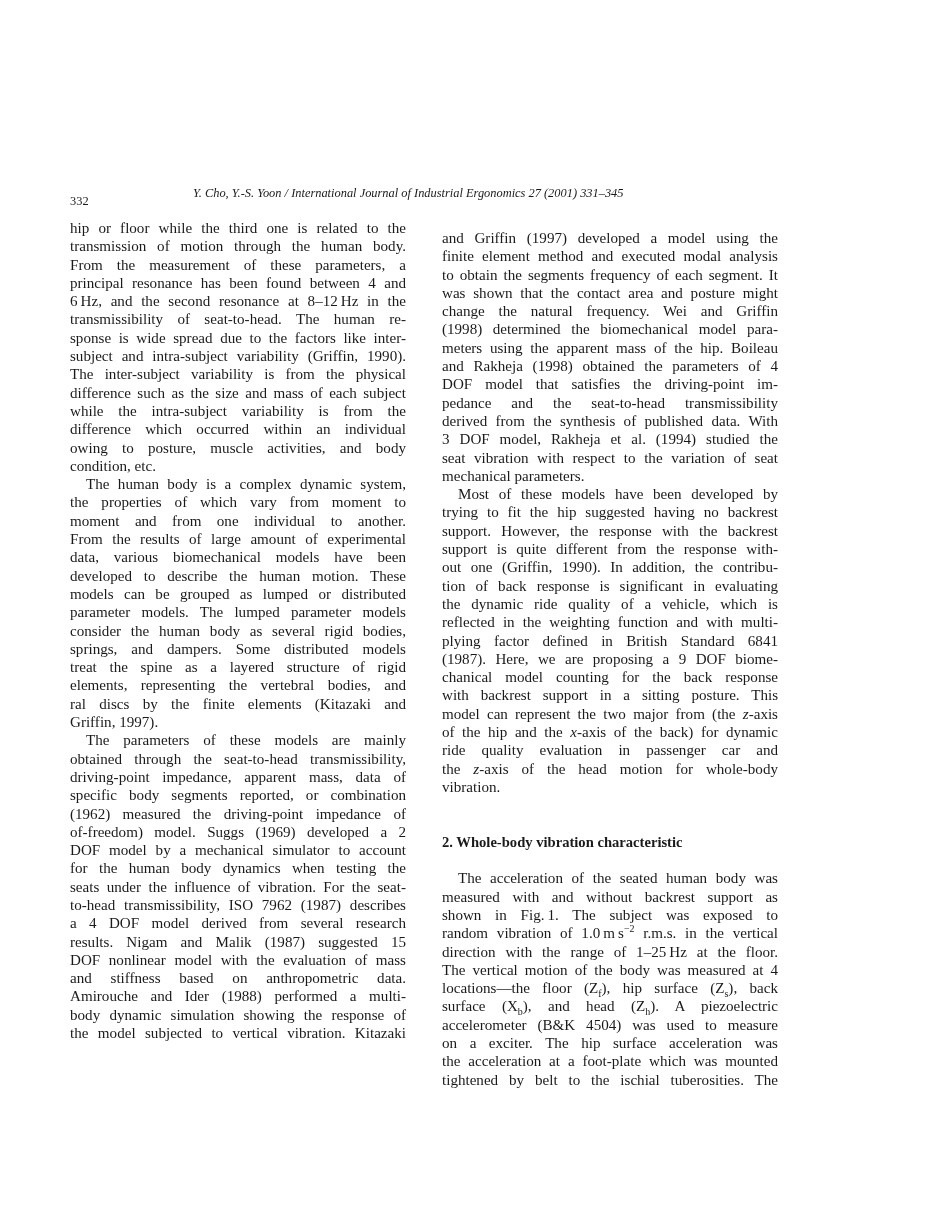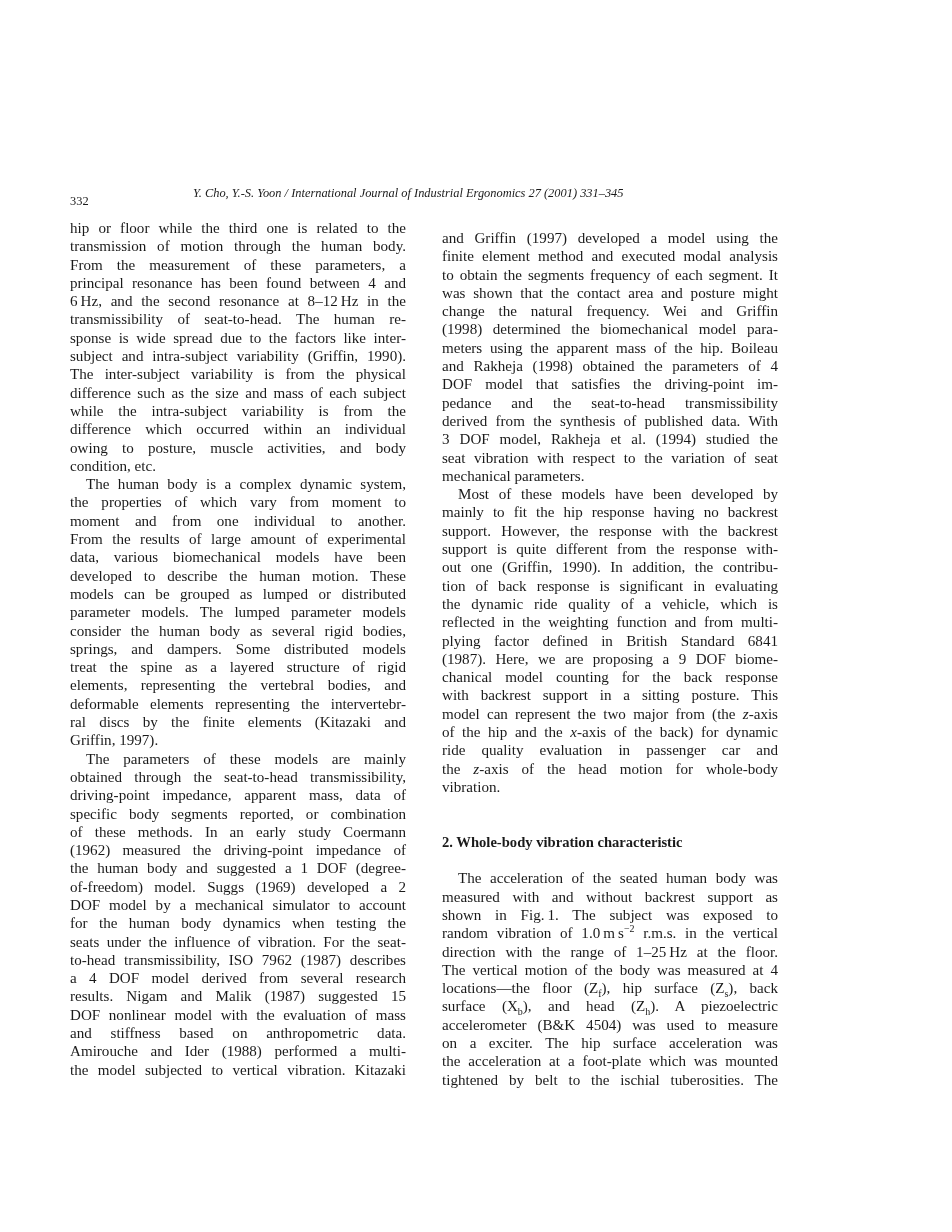--- a/index.html
+++ b/index.html
@@ -48,66 +48,64 @@
   <span class="line">moment and from one individual to another.</span>
   <span class="line">From the results of large amount of experimental</span>
   <span class="line">data, various biomechanical models have been</span>
   <span class="line">developed to describe the human motion. These</span>
   <span class="line">models can be grouped as lumped or distributed</span>
   <span class="line">parameter models. The lumped parameter models</span>
   <span class="line">consider the human body as several rigid bodies,</span>
   <span class="line">springs, and dampers. Some distributed models</span>
   <span class="line">treat the spine as a layered structure of rigid</span>
   <span class="line">elements, representing the vertebral bodies, and</span>
-  <span class="line">deformable elements representing the intervertebr-</span>
   <span class="line">ral discs by the finite elements (Kitazaki and</span>
   <span class="line last">Griffin, 1997).</span>
   <span class="line indent">The parameters of these models are mainly</span>
   <span class="line">obtained through the seat-to-head transmissibility,</span>
   <span class="line">driving-point impedance, apparent mass, data of</span>
   <span class="line">specific body segments reported, or combination</span>
-  <span class="line">of these methods. In an early study Coermann</span>
   <span class="line">(1962) measured the driving-point impedance of</span>
-  <span class="line">the human body and suggested a 1 DOF (degree-</span>
   <span class="line">of-freedom) model. Suggs (1969) developed a 2</span>
   <span class="line">DOF model by a mechanical simulator to account</span>
   <span class="line">for the human body dynamics when testing the</span>
   <span class="line">seats under the influence of vibration. For the seat-</span>
   <span class="line">to-head transmissibility, ISO 7962 (1987) describes</span>
   <span class="line">a 4 DOF model derived from several research</span>
   <span class="line">results. Nigam and Malik (1987) suggested 15</span>
   <span class="line">DOF nonlinear model with the evaluation of mass</span>
   <span class="line">and stiffness based on anthropometric data.</span>
   <span class="line">Amirouche and Ider (1988) performed a multi-</span>
+  <span class="line">body dynamic simulation showing the response of</span>
   <span class="line">the model subjected to vertical vibration. Kitazaki</span>
 </div>
 
 <div class="col right">
   <span class="line">and Griffin (1997) developed a model using the</span>
   <span class="line">finite element method and executed modal analysis</span>
   <span class="line">to obtain the segments frequency of each segment. It</span>
   <span class="line">was shown that the contact area and posture might</span>
   <span class="line">change the natural frequency. Wei and Griffin</span>
   <span class="line">(1998) determined the biomechanical model para-</span>
   <span class="line">meters using the apparent mass of the hip. Boileau</span>
   <span class="line">and Rakheja (1998) obtained the parameters of 4</span>
   <span class="line">DOF model that satisfies the driving-point im-</span>
   <span class="line">pedance and the seat-to-head transmissibility</span>
   <span class="line">derived from the synthesis of published data. With</span>
   <span class="line">3 DOF model, Rakheja et al. (1994) studied the</span>
   <span class="line">seat vibration with respect to the variation of seat</span>
   <span class="line last">mechanical parameters.</span>
   <span class="line indent">Most of these models have been developed by</span>
-  <span class="line">mainly to fit the hip response having no backrest</span>
+  <span class="line">trying to fit the hip suggested having no backrest</span>
   <span class="line">support. However, the response with the backrest</span>
   <span class="line">support is quite different from the response with-</span>
   <span class="line">out one (Griffin, 1990). In addition, the contribu-</span>
   <span class="line">tion of back response is significant in evaluating</span>
   <span class="line">the dynamic ride quality of a vehicle, which is</span>
-  <span class="line">reflected in the weighting function and from multi-</span>
+  <span class="line">reflected in the weighting function and with multi-</span>
   <span class="line">plying factor defined in British Standard 6841</span>
   <span class="line">(1987). Here, we are proposing a 9 DOF biome-</span>
   <span class="line">chanical model counting for the back response</span>
   <span class="line">with backrest support in a sitting posture. This</span>
   <span class="line"><span>model can represent the two major from (the </span><em>z</em><span>-axis</span></span>
   <span class="line"><span>of the hip and the </span><em>x</em><span>-axis of the back) for dynamic</span></span>
   <span class="line">ride quality evaluation in passenger car and</span>
   <span class="line"><span>the </span><em>z</em><span>-axis of the head motion for whole-body</span></span>
   <span class="line last">vibration.</span>
   <span class="blank"></span>

